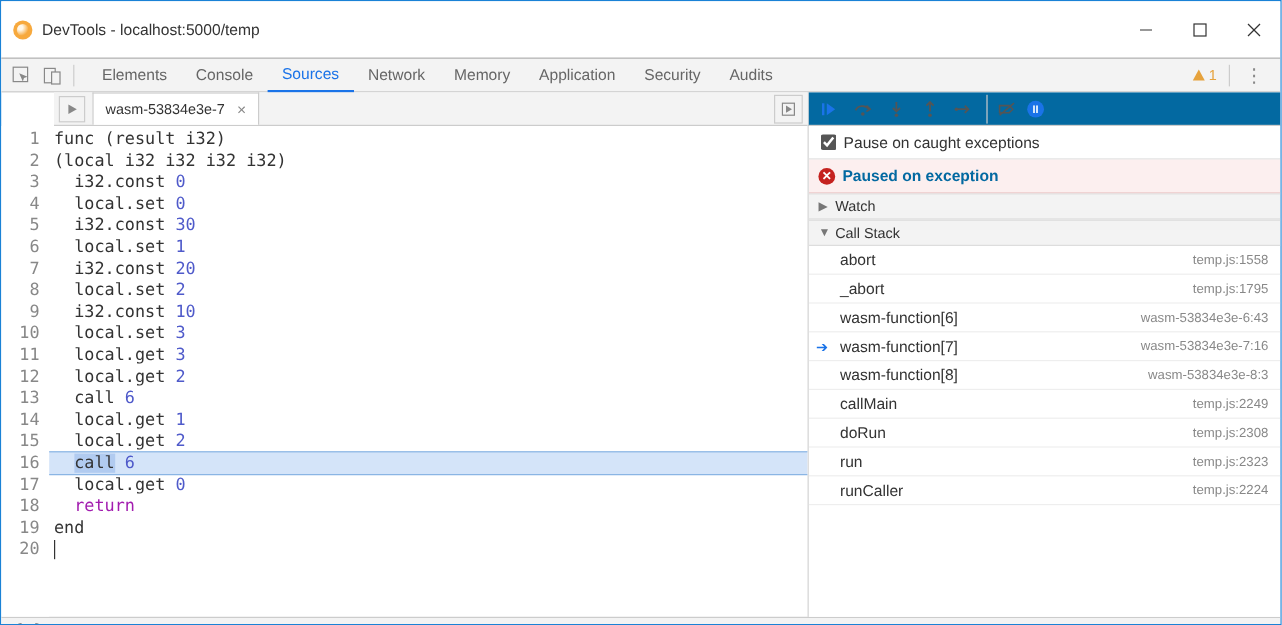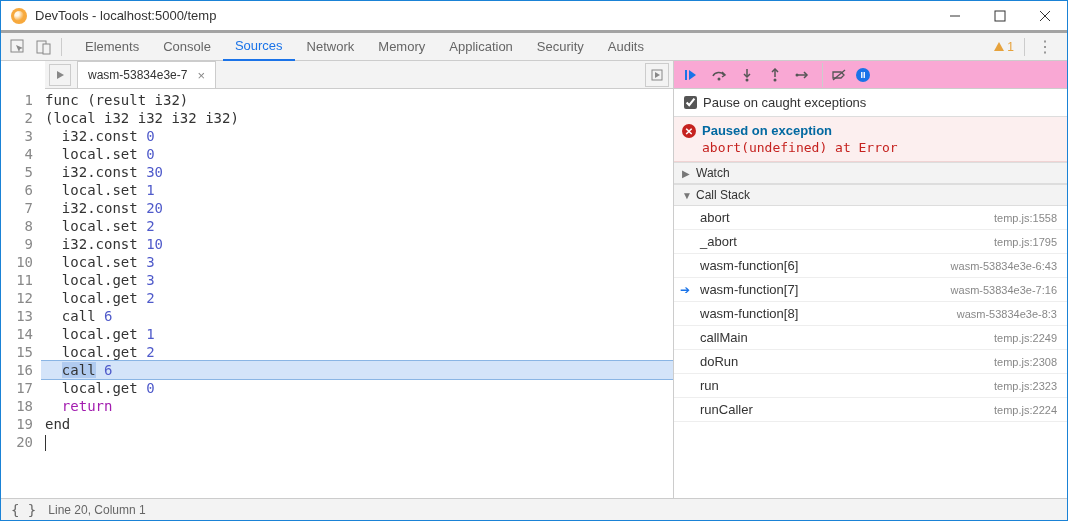--- a/index.html
+++ b/index.html
@@ -1,19 +1,19 @@
 <!DOCTYPE html>
 <html><head>
 <meta charset="utf-8">
 <style>
   * { box-sizing: border-box; margin: 0; padding: 0; }
   body { font-family: "Segoe UI", Arial, sans-serif; font-size: 12px; color: #333; background: #fff; width: 1068px; height: 521px; overflow: hidden; border: 1px solid #1a82d6; }
   
   
-  .titlebar { height: 32px; display: flex; align-items: center; background: #fff; border-bottom: 3px solid #a3a3a3; }
+  .titlebar { height: 48px; display: flex; align-items: center; background: #fff; border-bottom: 1px solid #a3a3a3; }
   .titlebar-icon { width: 16px; height: 16px; background: #f7a93d; border-radius: 50%; margin: 0 8px 0 10px; position: relative; }
   .titlebar-icon::after { content: ""; position: absolute; top: 3px; left: 3px; width: 10px; height: 10px; border-radius: 50%; background: radial-gradient(circle at 30% 30%, #fff8ea 20%, #f7a93d 70%); }
   .titlebar-text { flex: 1; font-size: 13px; color: #333; }
   .win-btns { display: flex; }
   .win-btn { width: 45px; height: 30px; display: flex; align-items: center; justify-content: center; font-size: 14px; color: #333; }
   
   
   .tabs { height: 28px; display: flex; align-items: center; border-bottom: 1px solid #ccc; background: #f3f3f3; padding: 0 4px; }
   .tab-ic { width: 26px; height: 26px; display: flex; align-items: center; justify-content: center; color: #666; }
   .tab { padding: 0 12px; height: 28px; display: flex; align-items: center; color: #666; font-size: 13px; }
@@ -39,21 +39,21 @@
   .code { flex: 1; padding-top: 2px; white-space: pre; position: relative;}
   .code-line { padding-left: 4px; position: relative;}
   .code-line.hl { background: #d4e4f9; border-top: 1px solid #8ab5e4; border-bottom: 1px solid #8ab5e4; margin-top:-1px; margin-bottom:-1px; z-index:1;}
   .kw { color: #a21caf; }
   .num { color: #4f5aca; }
   .call-hl { background: #b1cbf0;}
   .cursor {border-left: 1px solid #333; display:inline-block; height:16px; vertical-align:middle;}
   
   
   .right { width: 393px; display: flex; flex-direction: column; background: #fff; position: relative;}
-  .debug-bar { height: 28px; display: flex; align-items: center; border-bottom: 1px solid #ccc; background: #f9a8d4; padding: 0 4px; gap: 2px; }
+  .debug-bar { height: 28px; display: flex; align-items: center; border-bottom: 1px solid #ccc; background: #0369a1; padding: 0 4px; gap: 2px; }
   .dbg-btn { width: 26px; height: 24px; display: flex; align-items: center; justify-content: center; color: #555; }
   .dbg-btn.blue { color: #1a73e8; }
   .dbg-btn.sep { border-left: 1px solid #ccc; margin-left: 4px; padding-left: 6px;}
   .dbg-circle { width: 14px; height:14px; border-radius:50%; background:#1a73e8; display:flex; align-items:center; justify-content:center; color:#fff; font-size:9px; font-weight:bold;}
   
   .pane-scroll {flex:1; overflow-y:auto; position:relative;}
   .pane-scroll::-webkit-scrollbar{width:14px;}
   .pane-scroll::-webkit-scrollbar-track{background:#f1f1f1;}
   .pane-scroll::-webkit-scrollbar-thumb{background:#c1c1c1;}
   
@@ -237,21 +237,20 @@
 
     <div class="pane-scroll">
       <label class="checkbox-row">
         <input type="checkbox" checked="" style="">
         <span>Pause on caught exceptions</span>
       </label>
 
       <div class="exception-box">
         <div class="err-ic">✕</div>
         <div class="exception-title">Paused on exception</div>
-        <div class="exception-msg">abort(undefined) at Error</div>
       </div>
 
       <div class="section-hdr">
         <span class="tri">▶</span>
         <span>Watch</span>
       </div>
 
       <div class="section-hdr">
         <span class="tri">▼</span>
         <span>Call Stack</span>

